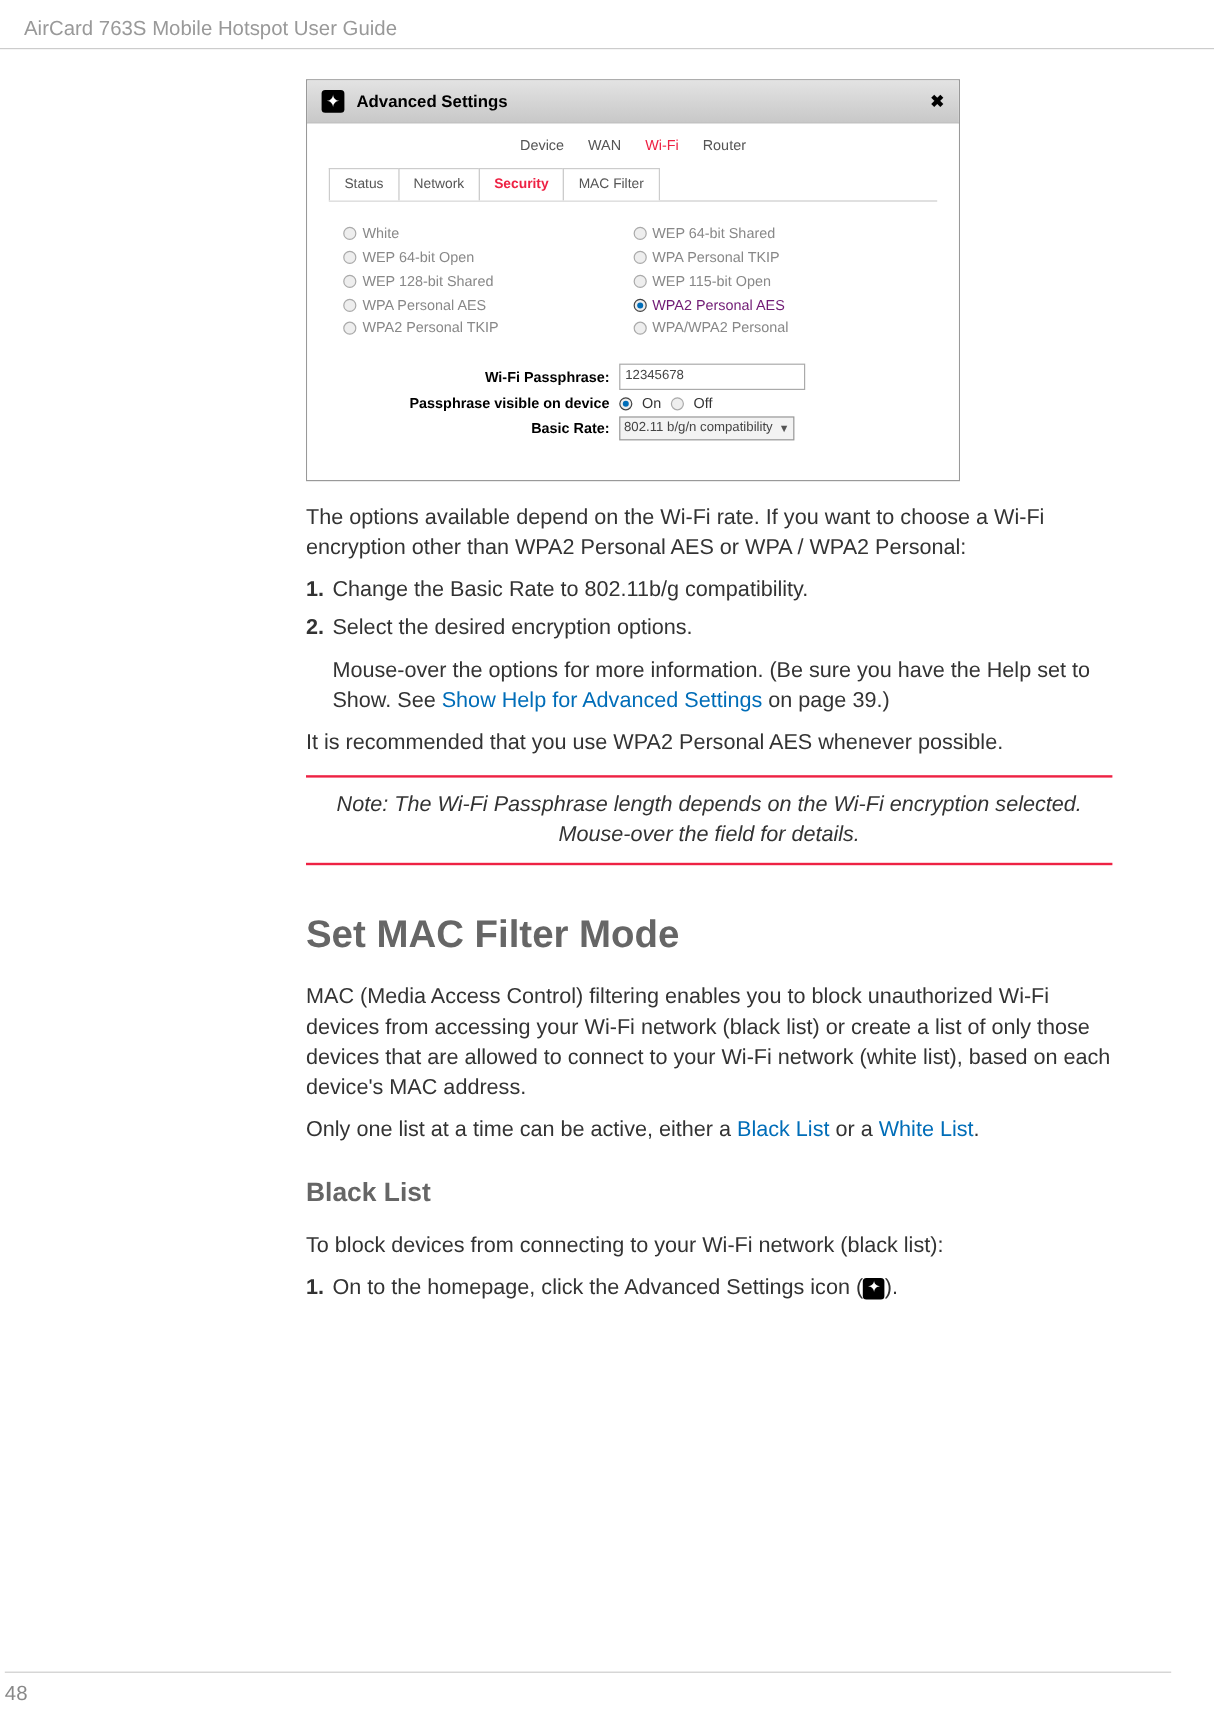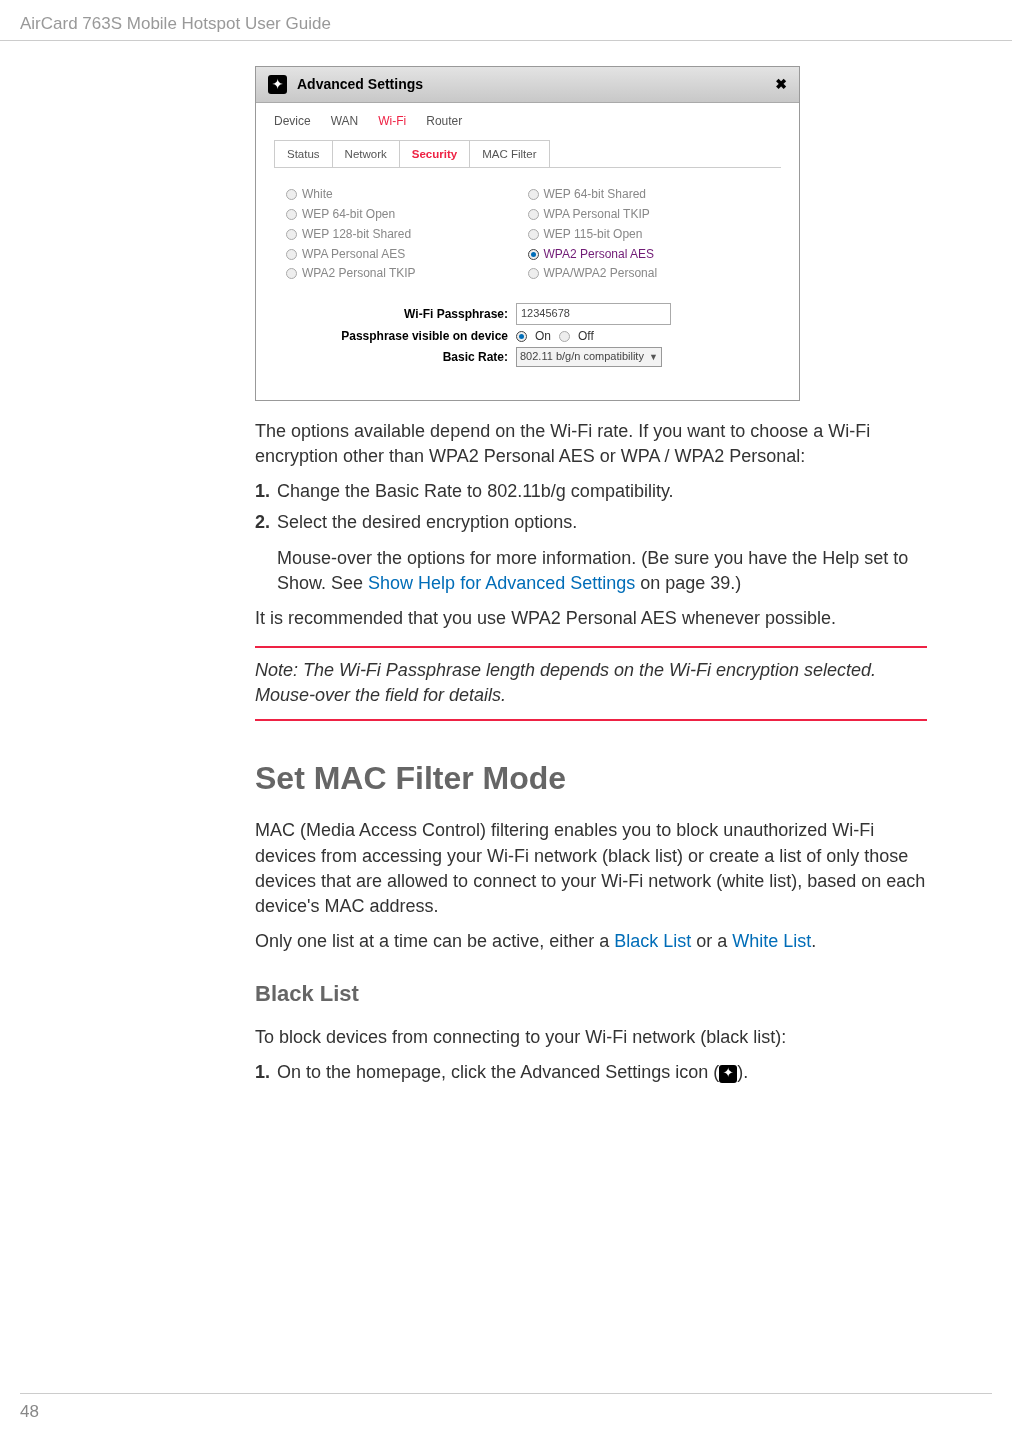--- a/index.html
+++ b/index.html
@@ -35,21 +35,21 @@
       border-bottom: 1px solid #aaa;
     }
     .gear-icon {
       width: 19px; height: 19px; background: #000; border-radius: 3px;
       display: inline-flex; align-items: center; justify-content: center;
       margin-right: 10px; color: #fff; font-size: 14px;
     }
     .screenshot-title { font-weight: bold; font-size: 14px; color: #000; flex: 1; }
     .close-x { font-weight: bold; font-size: 14px; color: #000; }
     .screenshot-body { background: #fff; }
-    .tabs-row { display: flex; gap: 20px; padding: 10px 18px 10px 18px; font-size: 12px; color: #555; }
+    .tabs-row { display: flex; gap: 20px; padding: 10px 18px 10px 18px; font-size: 12px; color: #555; justify-content: center; }
     .tabs-row .active { color: #e24; }
     .subtabs-row {
       display: flex; margin: 0 18px 10px 18px;
       border-bottom: 1px solid #ccc;
       align-items: center;
     }
     .subtab {
       border: 1px solid #ccc; border-bottom: none;
       padding: 5px 12px; font-size: 11.5px; color: #555;
       background: #fff; margin-right: -1px;
@@ -80,30 +80,30 @@
     .select {
       border: 1px solid #999; padding: 1px 3px; font-size: 11px;
       display: inline-flex; align-items: center; gap: 5px; background: #f3f3f3; color: #444;
     }
     .chevron-down { font-size: 9px; color: #555; }
     .step-line { margin: 6px 0; }
     .step-num { display: inline-block; width: 22px; font-weight: bold; }
     .body-para { margin: 10px 0; }
     .indent { margin-left: 22px; }
     .link { color: #006db8; }
-    .note-block { border-top: 2px solid #e24; border-bottom: 2px solid #e24; padding: 10px 0; margin: 15px 0 35px 0; font-style: italic; }
+    .note-block { border-top: 2px solid #e24; border-bottom: 2px solid #e24; padding: 10px 0; margin: 15px 0 35px 0; font-style: italic; text-align: center; }
     .note-label { font-style: italic; }
     h2.section-heading { font-size: 32px; color: #666; font-weight: bold; margin: 15px 0 18px 0; }
     h3.subsection-heading { font-size: 22px; color: #666; font-weight: bold; margin: 25px 0 15px 0; }
     .inline-icon {
       display: inline-flex; width: 18px; height: 18px; background:#000; border-radius:3px;
       vertical-align: middle; align-items:center; justify-content:center; color:#fff; font-size:13px;
     }
     .page-footer {
-      position: absolute; bottom: 18px; left: 20px; font-size: 17px; color: #888;
+      position: absolute; bottom: 18px; left: 4px; font-size: 17px; color: #888;
       border-top: 1px solid #ccc; width: 972px; padding-top: 6px;
     }
   </style>
 </head>
 <body>
 
 <div class="page-header">
   <span>AirCard 763S Mobile Hotspot User Guide</span>
 </div>
 

